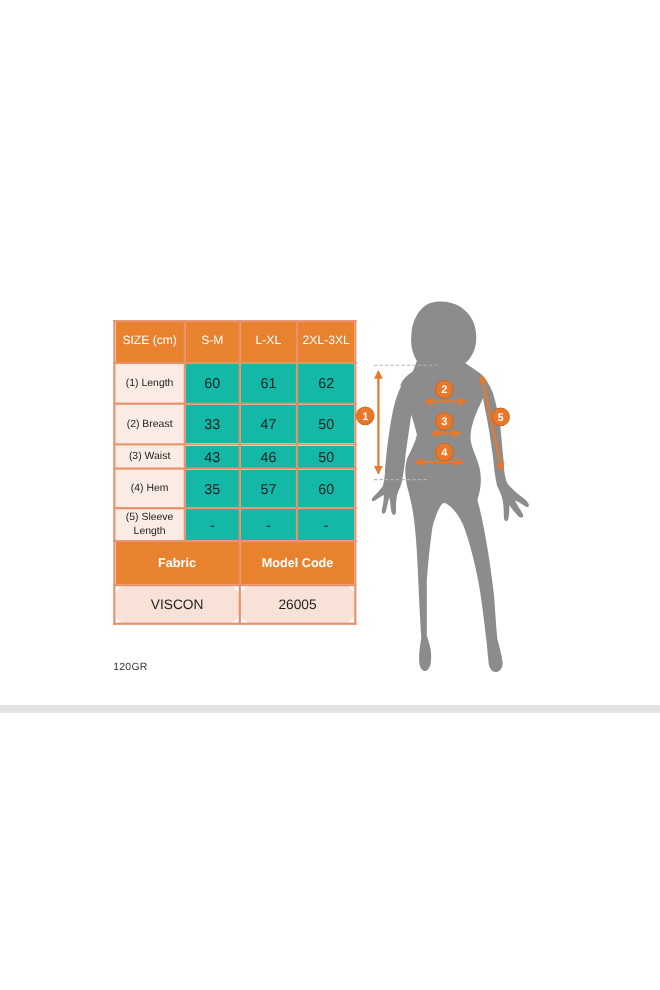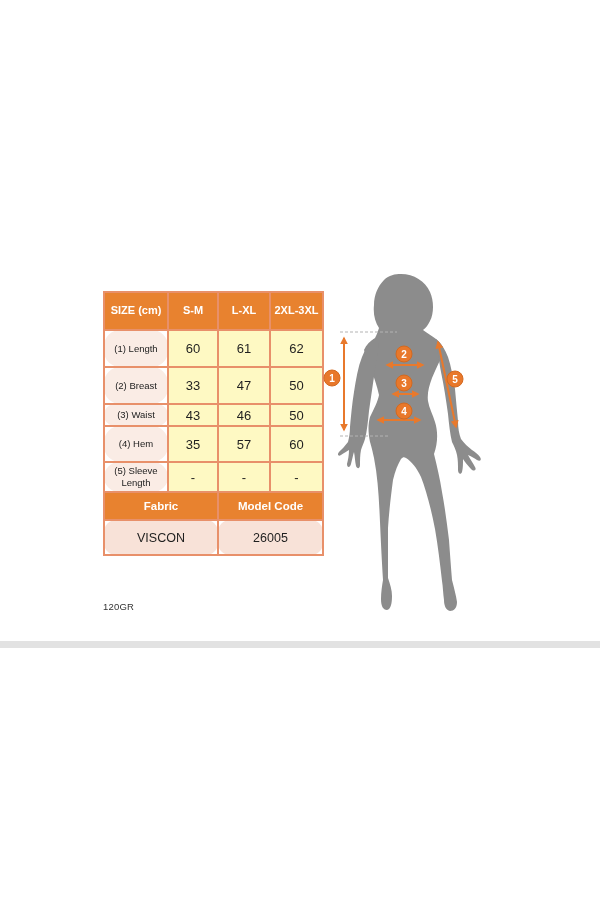--- a/index.html
+++ b/index.html
@@ -14,30 +14,30 @@
   }
   table.st col.c0{width:64px;} table.st col.c1{width:50px;}
   table.st col.c2{width:52px;} table.st col.c3{width:53px;}
   table.st th, table.st td{
     border:2px solid #e8906a;text-align:center;vertical-align:middle;
     padding:1px 3px;overflow:hidden;
   }
   tr.hdr{height:38px;}
   tr.r0{height:37px;} tr.r1{height:37px;margin-top:12px;} tr.r2{height:22px;}
   tr.r3{height:36px;} tr.r4{height:30px;margin-top:20px;}
-  tr.fhdr{height:28px;padding-left:29px;} tr.fval{height:35px;}
+  tr.fhdr{height:40px;padding-left:29px;} tr.fval{height:35px;}
   .hdr th{
-    background:#e8822f;color:#ffffff;font-size:11px;font-weight:bold;
+    background:#e8822f;color:#ffffff;font-size:11px;font-weight:normal;
     line-height:1.2;border-color:#e8906a;
   }
   td.lbl{
-    background:#faece5;color:#222222;font-size:9.5px;line-height:1.25;border-radius:16px;
+    background:#faece5;color:#222222;font-size:9.5px;line-height:1.25;
   }
   td.val{
-    background:#fef9c3;color:#1f1f1f;font-size:13px;
+    background:#14b8a6;color:#1f1f1f;font-size:13px;
   }
   tr.fhdr td{
     background:#e8822f;color:#ffffff;font-size:11.5px;font-weight:bold;
     border-color:#e8906a;
   }
   tr.fval td{
     background:#f8e2d8;color:#1f1f1f;font-size:12.5px;border-radius:12px;
   }
   
   .weight-note{

